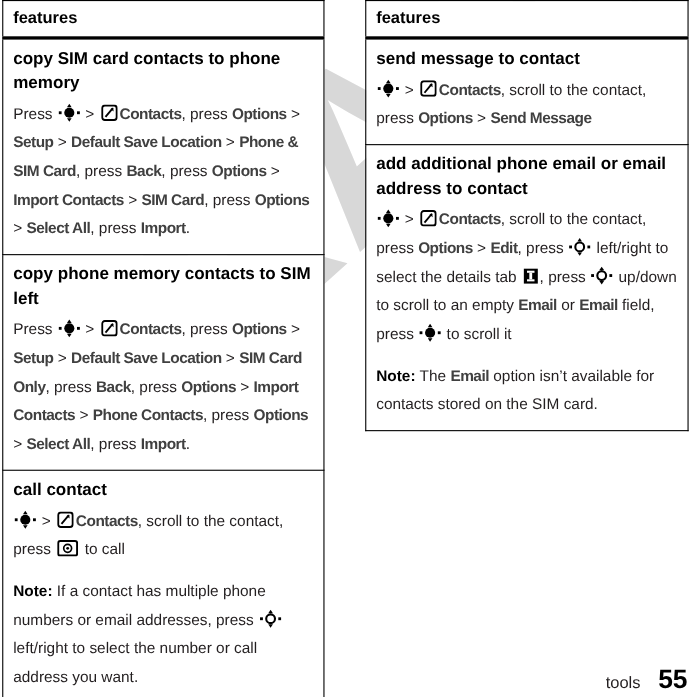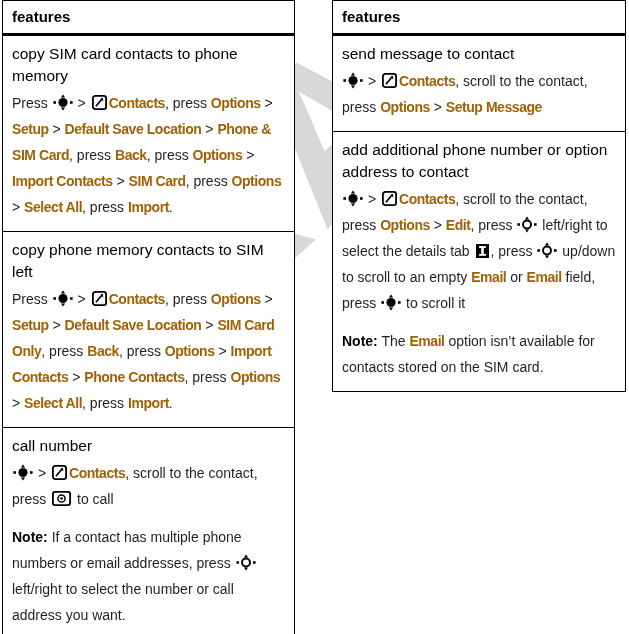--- a/index.html
+++ b/index.html
@@ -76,41 +76,41 @@
     font-weight: bold;
     font-size: 15px;
     line-height: 19px;
   }
 
   .body-cell {
     padding: 7px 9px 11px 9px !important;
   }
 
   .sec-title {
-    font-weight: normal;
+    font-weight: bold;
     font-size: 15.5px;
     line-height: 22px;
     margin: 0 0 3px 0;
   }
 
   .para {
     font-size: 14px;
     line-height: 26px;
     margin: 0;
     color: #231f20;
   }
   .para + .para { margin-top: 12px; }
 
   
   b.k {
     font-weight: bold;
     font-family: "Liberation Sans", sans-serif;
     font-stretch: condensed;
     letter-spacing: -0.45px;
-    color: #a16207;
+    color: #404040;
   }
   b.n { font-weight: bold; color: #000; margin-top: 22px; }
 
   
   .ico {
     display: inline-block;
     vertical-align: -3px;
     position: relative;
   }
 
@@ -193,21 +193,21 @@
                     <rect x="17" y="7.2" width="2.6" height="2.6" fill="#000"></rect>
                   </svg></span><span> &gt; </span><span class="ico navi"><svg viewBox="0 0 15 15" width="15" height="15">
                     <rect x="0.9" y="0.9" width="13.2" height="13.2" rx="2.4" ry="2.4" fill="none" stroke="#000" stroke-width="1.8"></rect>
                     <path d="M3.9 11.3 L10.6 3.3" stroke="#000" stroke-width="1.7" fill="none"></path>
                     <polygon points="10.9,3.0 11.3,6.4 8.4,4.0" fill="#000"></polygon>
                   </svg></span><b class="k">Contacts</b><span>, press </span><b class="k">Options</b><span> &gt; </span><b class="k">Setup</b><span> &gt; </span><b class="k">Default Save Location</b><span> &gt; </span><b class="k">SIM Card Only</b><span>, press </span><b class="k">Back</b><span>, press </span><b class="k">Options</b><span> &gt; </span><b class="k">Import Contacts</b><span> &gt; </span><b class="k">Phone Contacts</b><span>, press </span><b class="k">Options</b><span> &gt; </span><b class="k">Select All</b><span>, press </span><b class="k">Import</b><span>.</span></p>
             </td>
           </tr>
           <tr>
             <td class="body-cell">
-              <div class="sec-title">call number</div>
+              <div class="sec-title">call contact</div>
               <p class="para"><span class="ico nav5"><svg viewBox="0 0 20 17" width="20" height="17">
                     <circle cx="10" cy="8.5" r="4.6" fill="#000"></circle>
                     <polygon points="10,0.4 12.1,3.6 7.9,3.6" fill="#000"></polygon>
                     <polygon points="10,16.6 12.1,13.4 7.9,13.4" fill="#000"></polygon>
                     <rect x="0.4" y="7.2" width="2.6" height="2.6" fill="#000"></rect>
                     <rect x="17" y="7.2" width="2.6" height="2.6" fill="#000"></rect>
                   </svg></span><span> &gt; </span><span class="ico navi"><svg viewBox="0 0 15 15" width="15" height="15">
                     <rect x="0.9" y="0.9" width="13.2" height="13.2" rx="2.4" ry="2.4" fill="none" stroke="#000" stroke-width="1.8"></rect>
                     <path d="M3.9 11.3 L10.6 3.3" stroke="#000" stroke-width="1.7" fill="none"></path>
                     <polygon points="10.9,3.0 11.3,6.4 8.4,4.0" fill="#000"></polygon>
@@ -242,26 +242,26 @@
               <p class="para"><span class="ico nav5"><svg viewBox="0 0 20 17" width="20" height="17">
                     <circle cx="10" cy="8.5" r="4.6" fill="#000"></circle>
                     <polygon points="10,0.4 12.1,3.6 7.9,3.6" fill="#000"></polygon>
                     <polygon points="10,16.6 12.1,13.4 7.9,13.4" fill="#000"></polygon>
                     <rect x="0.4" y="7.2" width="2.6" height="2.6" fill="#000"></rect>
                     <rect x="17" y="7.2" width="2.6" height="2.6" fill="#000"></rect>
                   </svg></span><span> &gt; </span><span class="ico navi"><svg viewBox="0 0 15 15" width="15" height="15">
                     <rect x="0.9" y="0.9" width="13.2" height="13.2" rx="2.4" ry="2.4" fill="none" stroke="#000" stroke-width="1.8"></rect>
                     <path d="M3.9 11.3 L10.6 3.3" stroke="#000" stroke-width="1.7" fill="none"></path>
                     <polygon points="10.9,3.0 11.3,6.4 8.4,4.0" fill="#000"></polygon>
-                  </svg></span><b class="k">Contacts</b><span>, scroll to the contact, press </span><b class="k">Options</b><span> &gt; </span><b class="k">Setup Message</b></p>
-            </td>
-          </tr>
-          <tr>
-            <td class="body-cell">
-              <div class="sec-title">add additional phone number or option address to contact</div>
+                  </svg></span><b class="k">Contacts</b><span>, scroll to the contact, press </span><b class="k">Options</b><span> &gt; </span><b class="k">Send Message</b></p>
+            </td>
+          </tr>
+          <tr>
+            <td class="body-cell">
+              <div class="sec-title">add additional phone email or email address to contact</div>
               <p class="para"><span class="ico nav5"><svg viewBox="0 0 20 17" width="20" height="17">
                     <circle cx="10" cy="8.5" r="4.6" fill="#000"></circle>
                     <polygon points="10,0.4 12.1,3.6 7.9,3.6" fill="#000"></polygon>
                     <polygon points="10,16.6 12.1,13.4 7.9,13.4" fill="#000"></polygon>
                     <rect x="0.4" y="7.2" width="2.6" height="2.6" fill="#000"></rect>
                     <rect x="17" y="7.2" width="2.6" height="2.6" fill="#000"></rect>
                   </svg></span><span> &gt; </span><span class="ico navi"><svg viewBox="0 0 15 15" width="15" height="15">
                     <rect x="0.9" y="0.9" width="13.2" height="13.2" rx="2.4" ry="2.4" fill="none" stroke="#000" stroke-width="1.8"></rect>
                     <path d="M3.9 11.3 L10.6 3.3" stroke="#000" stroke-width="1.7" fill="none"></path>
                     <polygon points="10.9,3.0 11.3,6.4 8.4,4.0" fill="#000"></polygon>
@@ -289,14 +289,18 @@
                     <rect x="0.4" y="7.2" width="2.6" height="2.6" fill="#000"></rect>
                     <rect x="17" y="7.2" width="2.6" height="2.6" fill="#000"></rect>
                   </svg></span><span> to scroll it</span></p>
               <p class="para"><b class="n">Note:</b><span> The </span><b class="k">Email</b><span> option isn’t available for contacts stored on the SIM card.</span></p>
             </td>
           </tr>
         </tbody>
       </table>
     </div>
 
+  <div id="footer">
+    <span class="chap">tools</span>
+    <span class="pageno">55</span>
+  </div>
 
 </div>
 
 </body></html>

